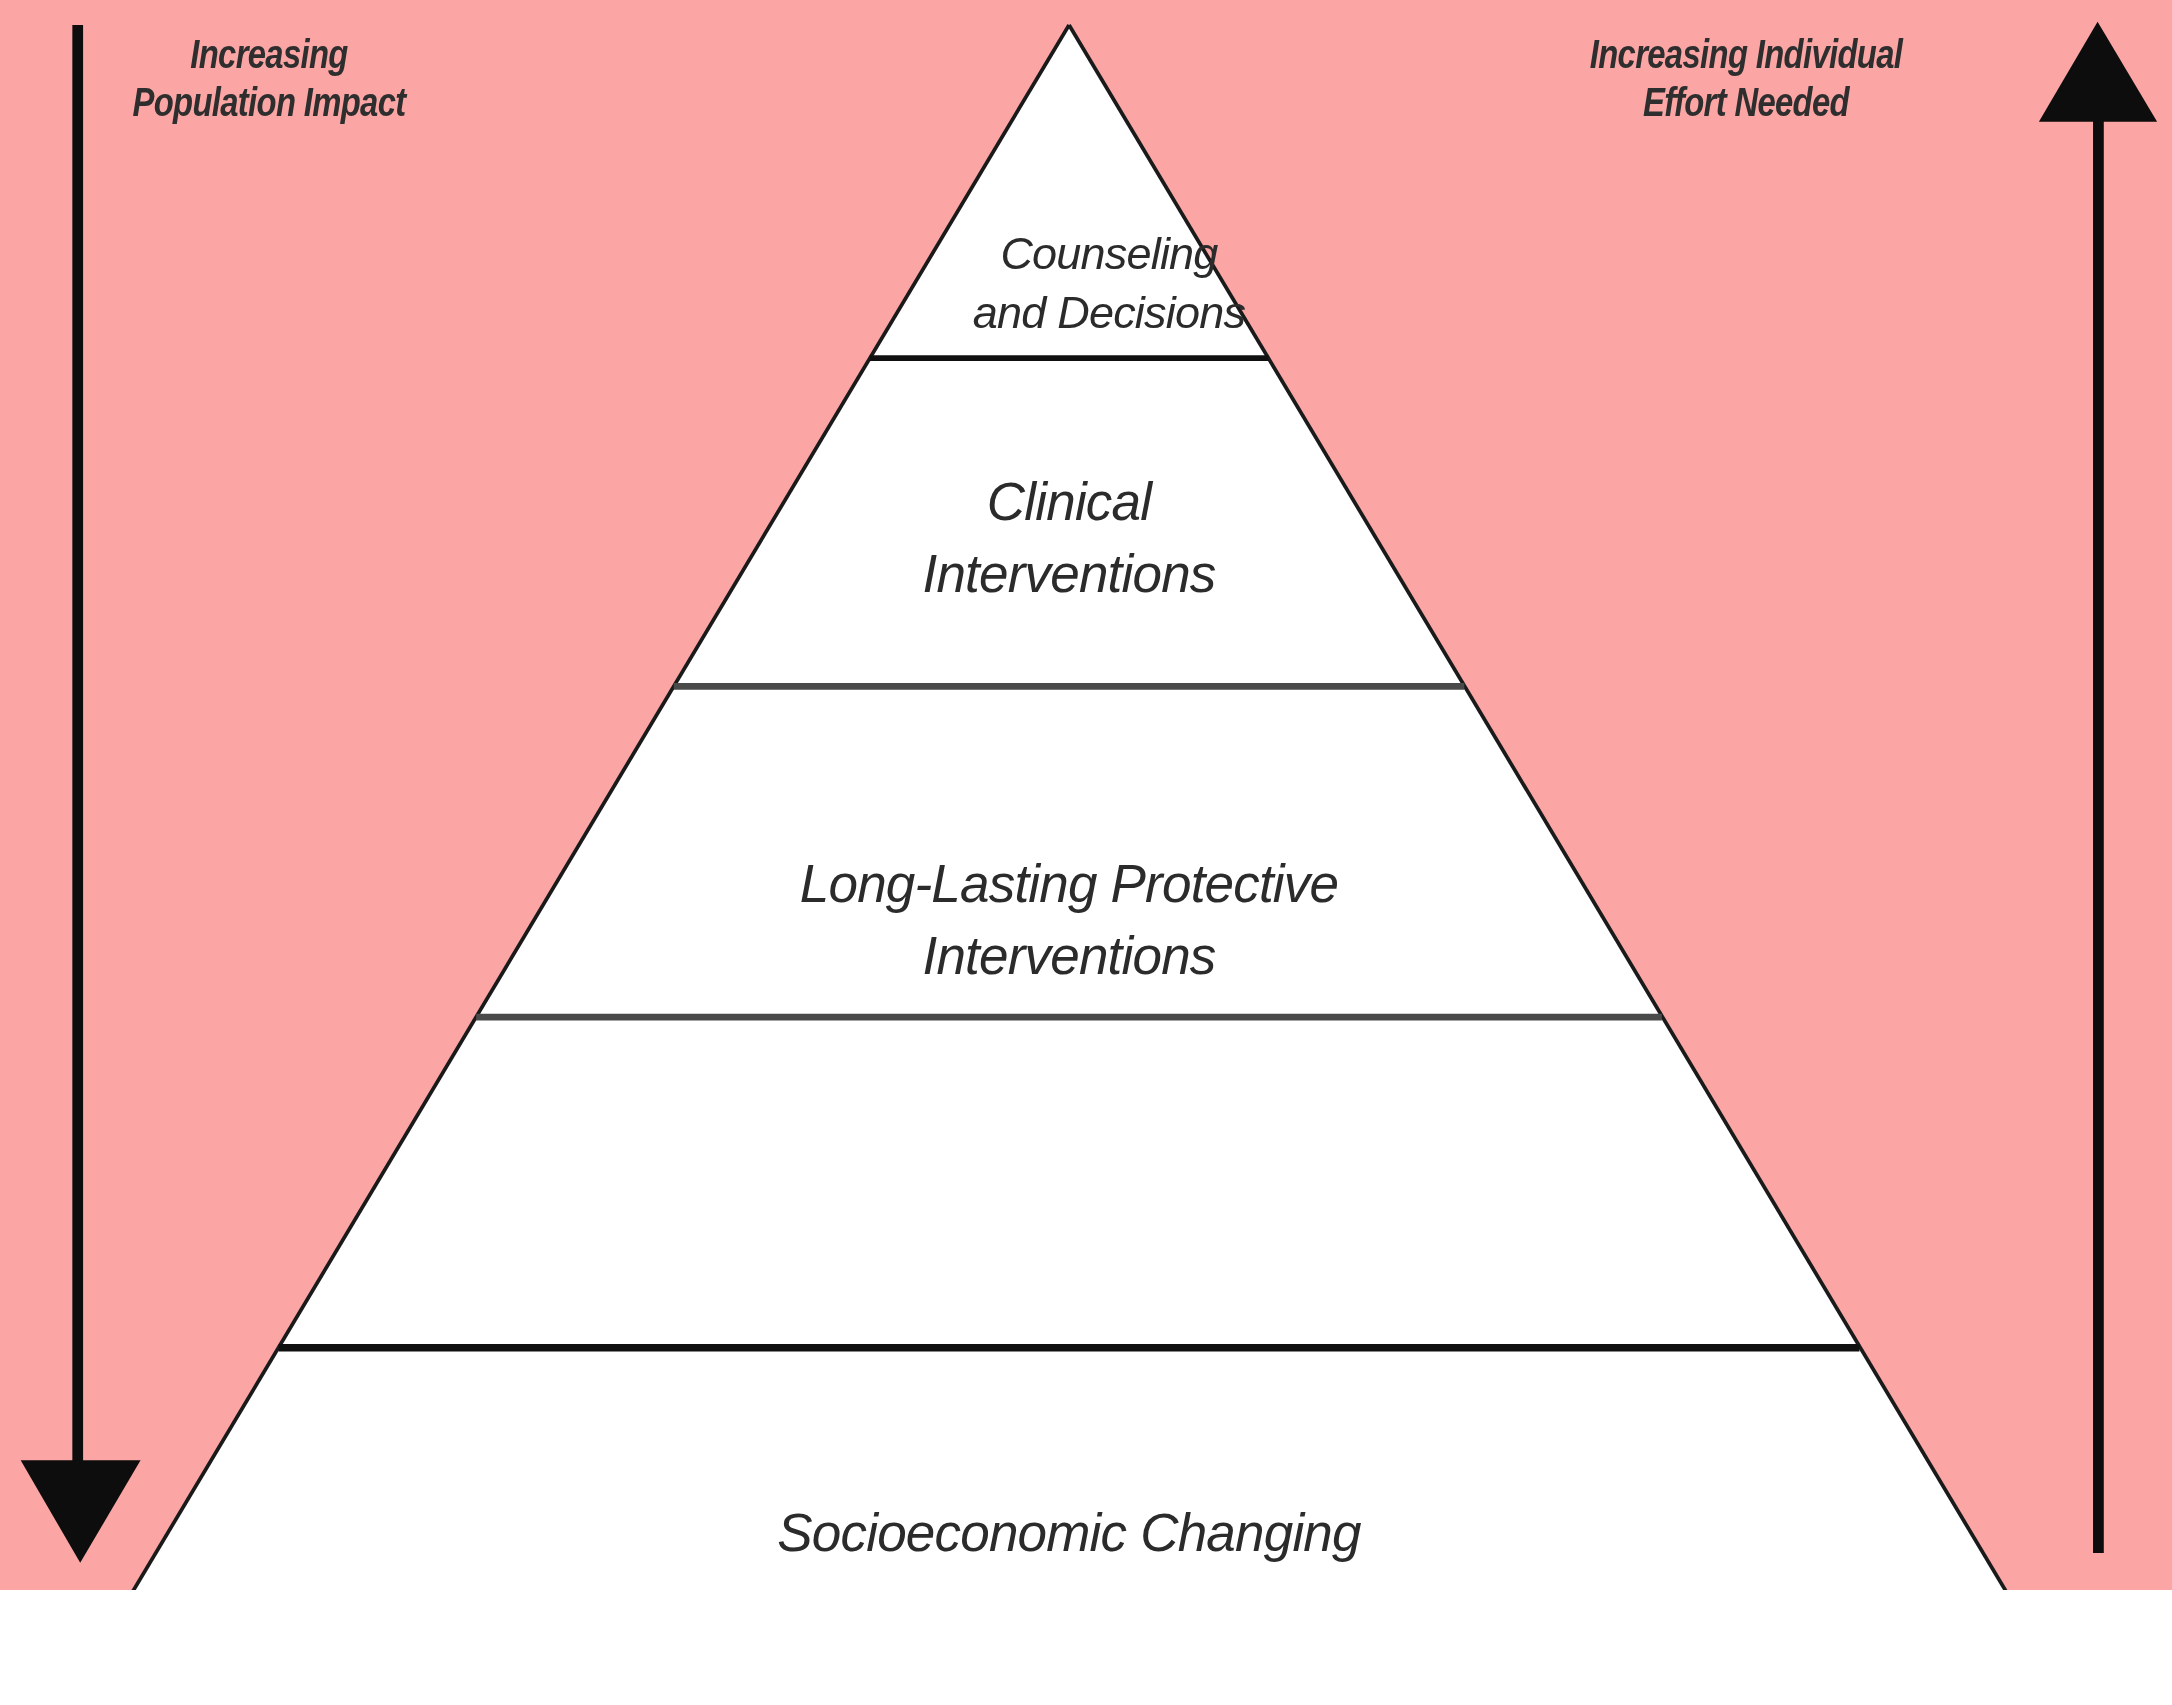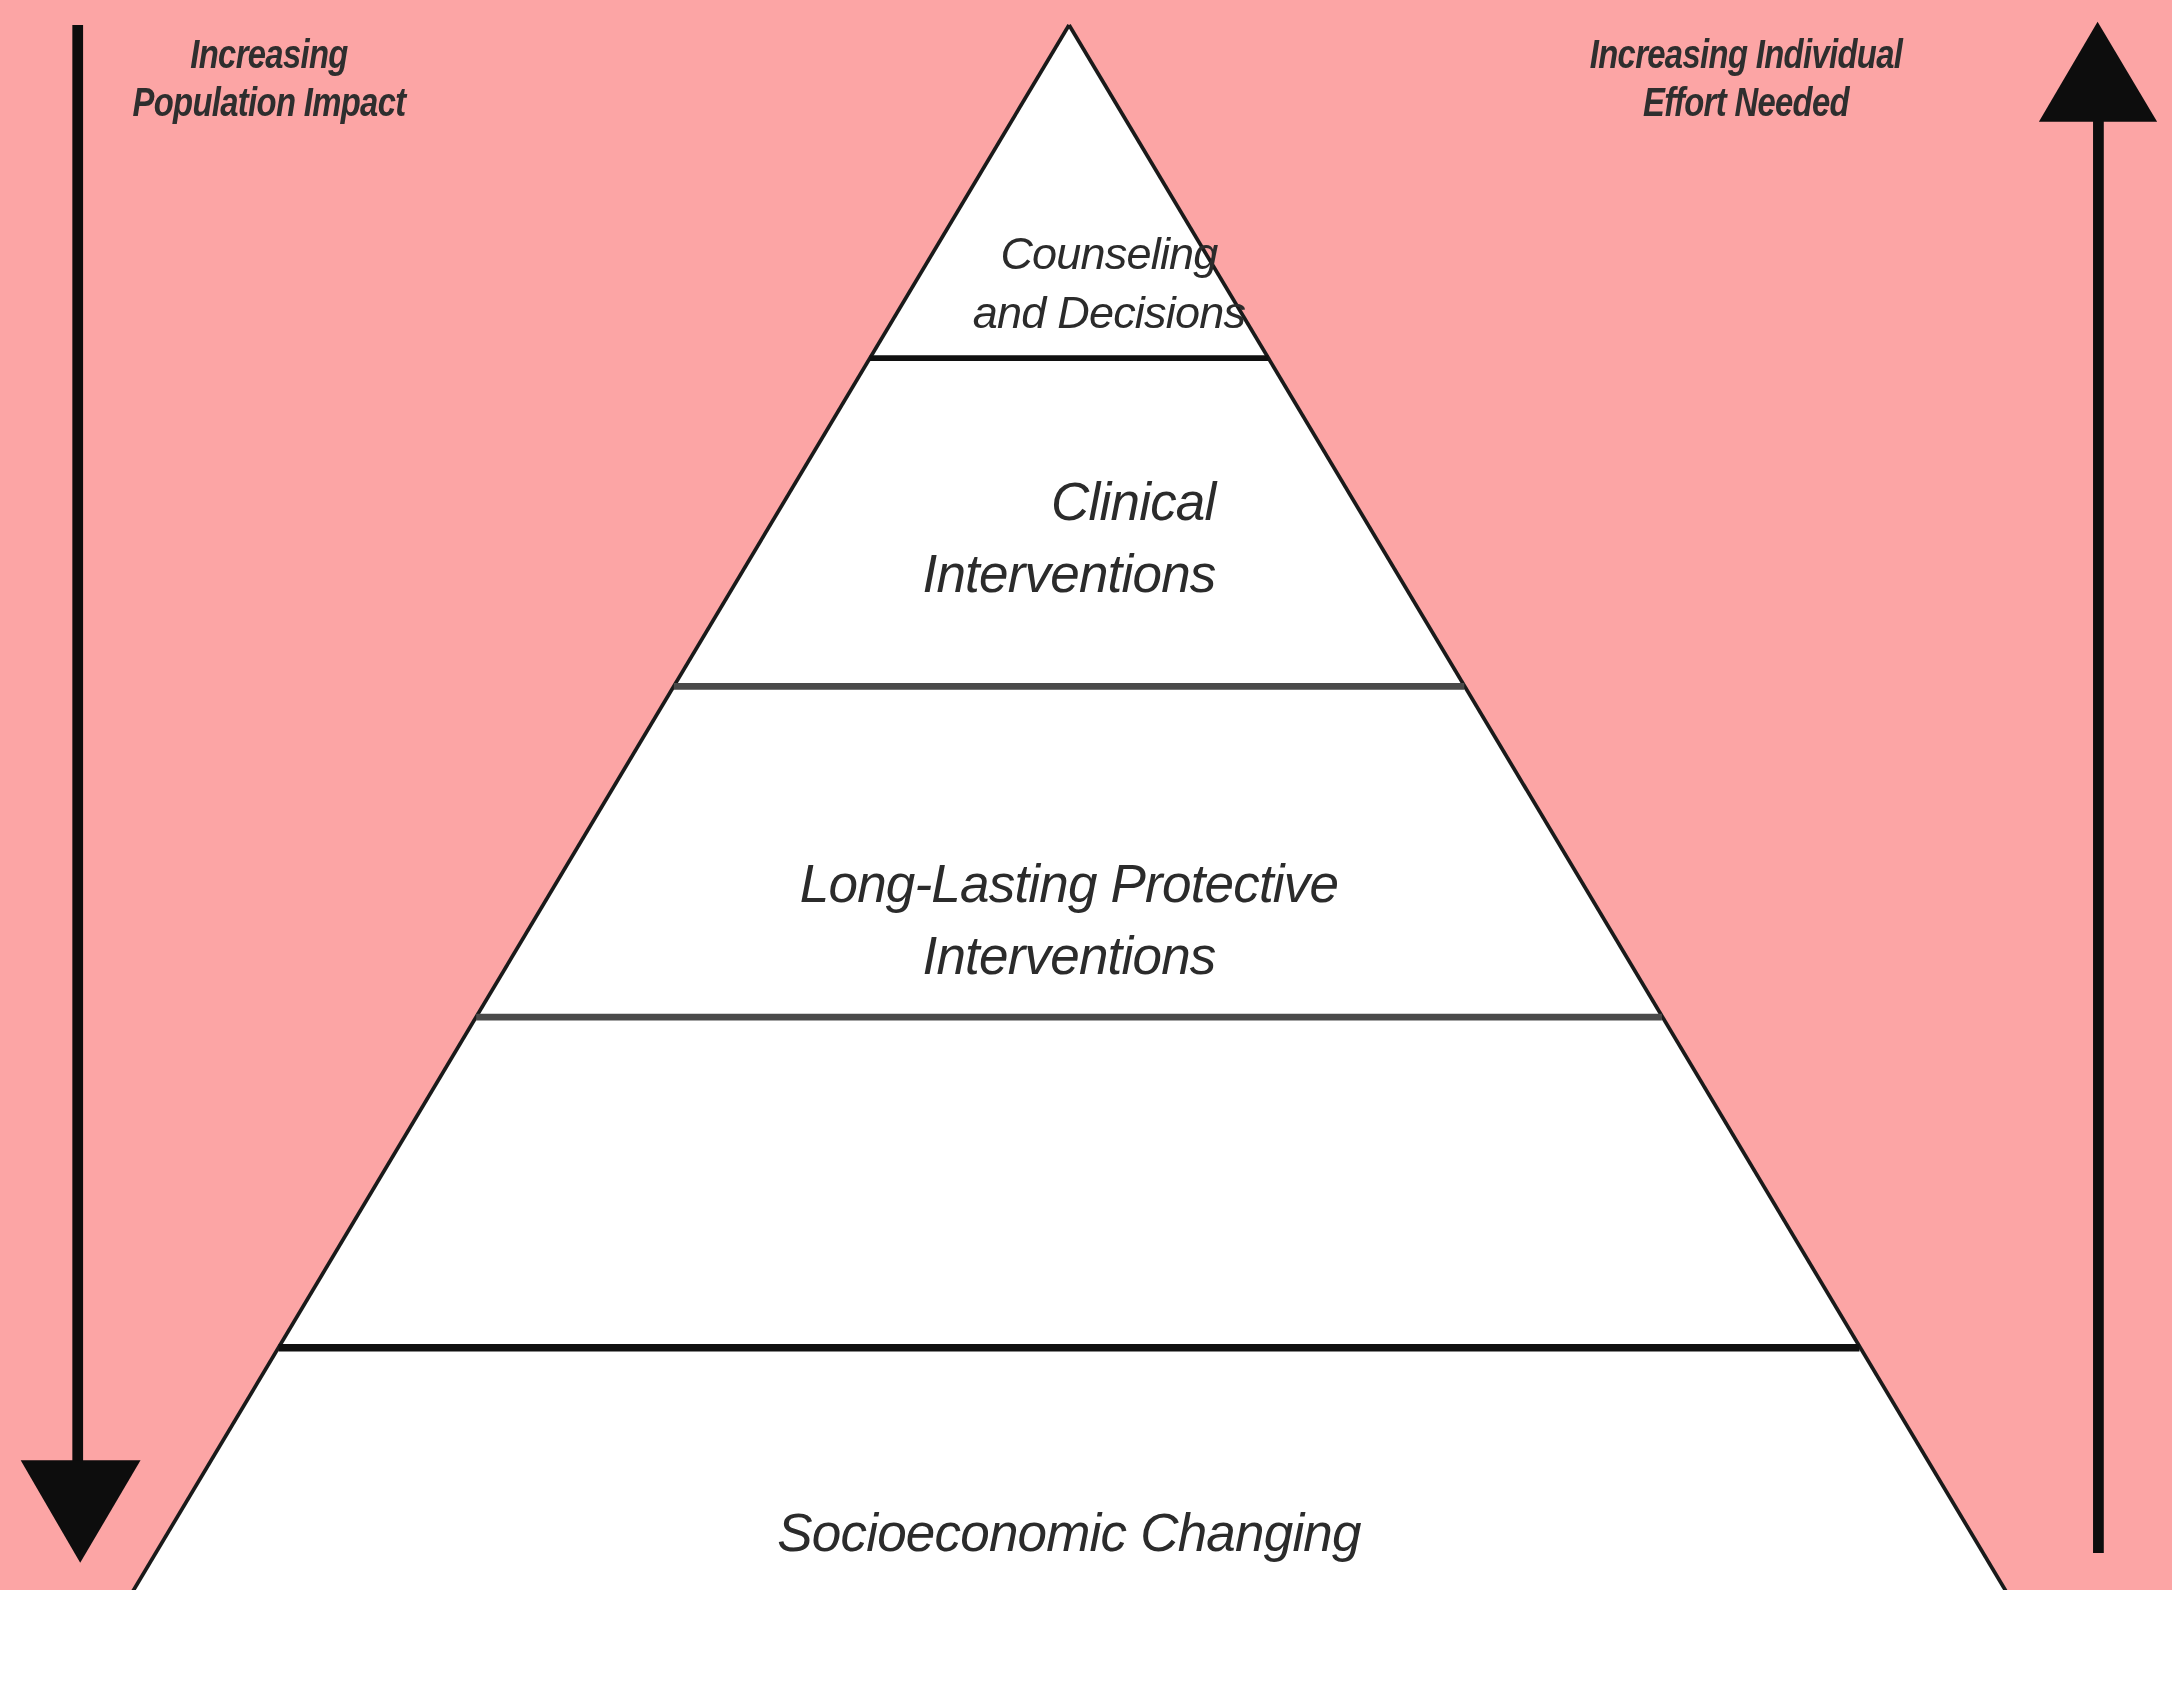--- a/index.html
+++ b/index.html
@@ -75,21 +75,21 @@
   <div class="side-label" style="left:1746px; top:30px;">
     <div>Increasing Individual</div>
     <div>Effort Needed</div>
   </div>
 
   <div class="level-label small" style="left:1069px; top:225px;margin-left:40px;">
     <div>Counseling</div>
     <div>and Decisions</div>
   </div>
 
-  <div class="level-label normal" style="left:1069px; top:466px;text-align:right;">
+  <div class="level-label normal" style="left:1069px; top:466px;">
     <div>Clinical</div>
     <div>Interventions</div>
   </div>
 
   <div class="level-label normal" style="left:1069px; top:834px;margin-top:14px;">
     <div>Long-Lasting Protective</div>
     <div>Interventions</div>
   </div>
 
 

